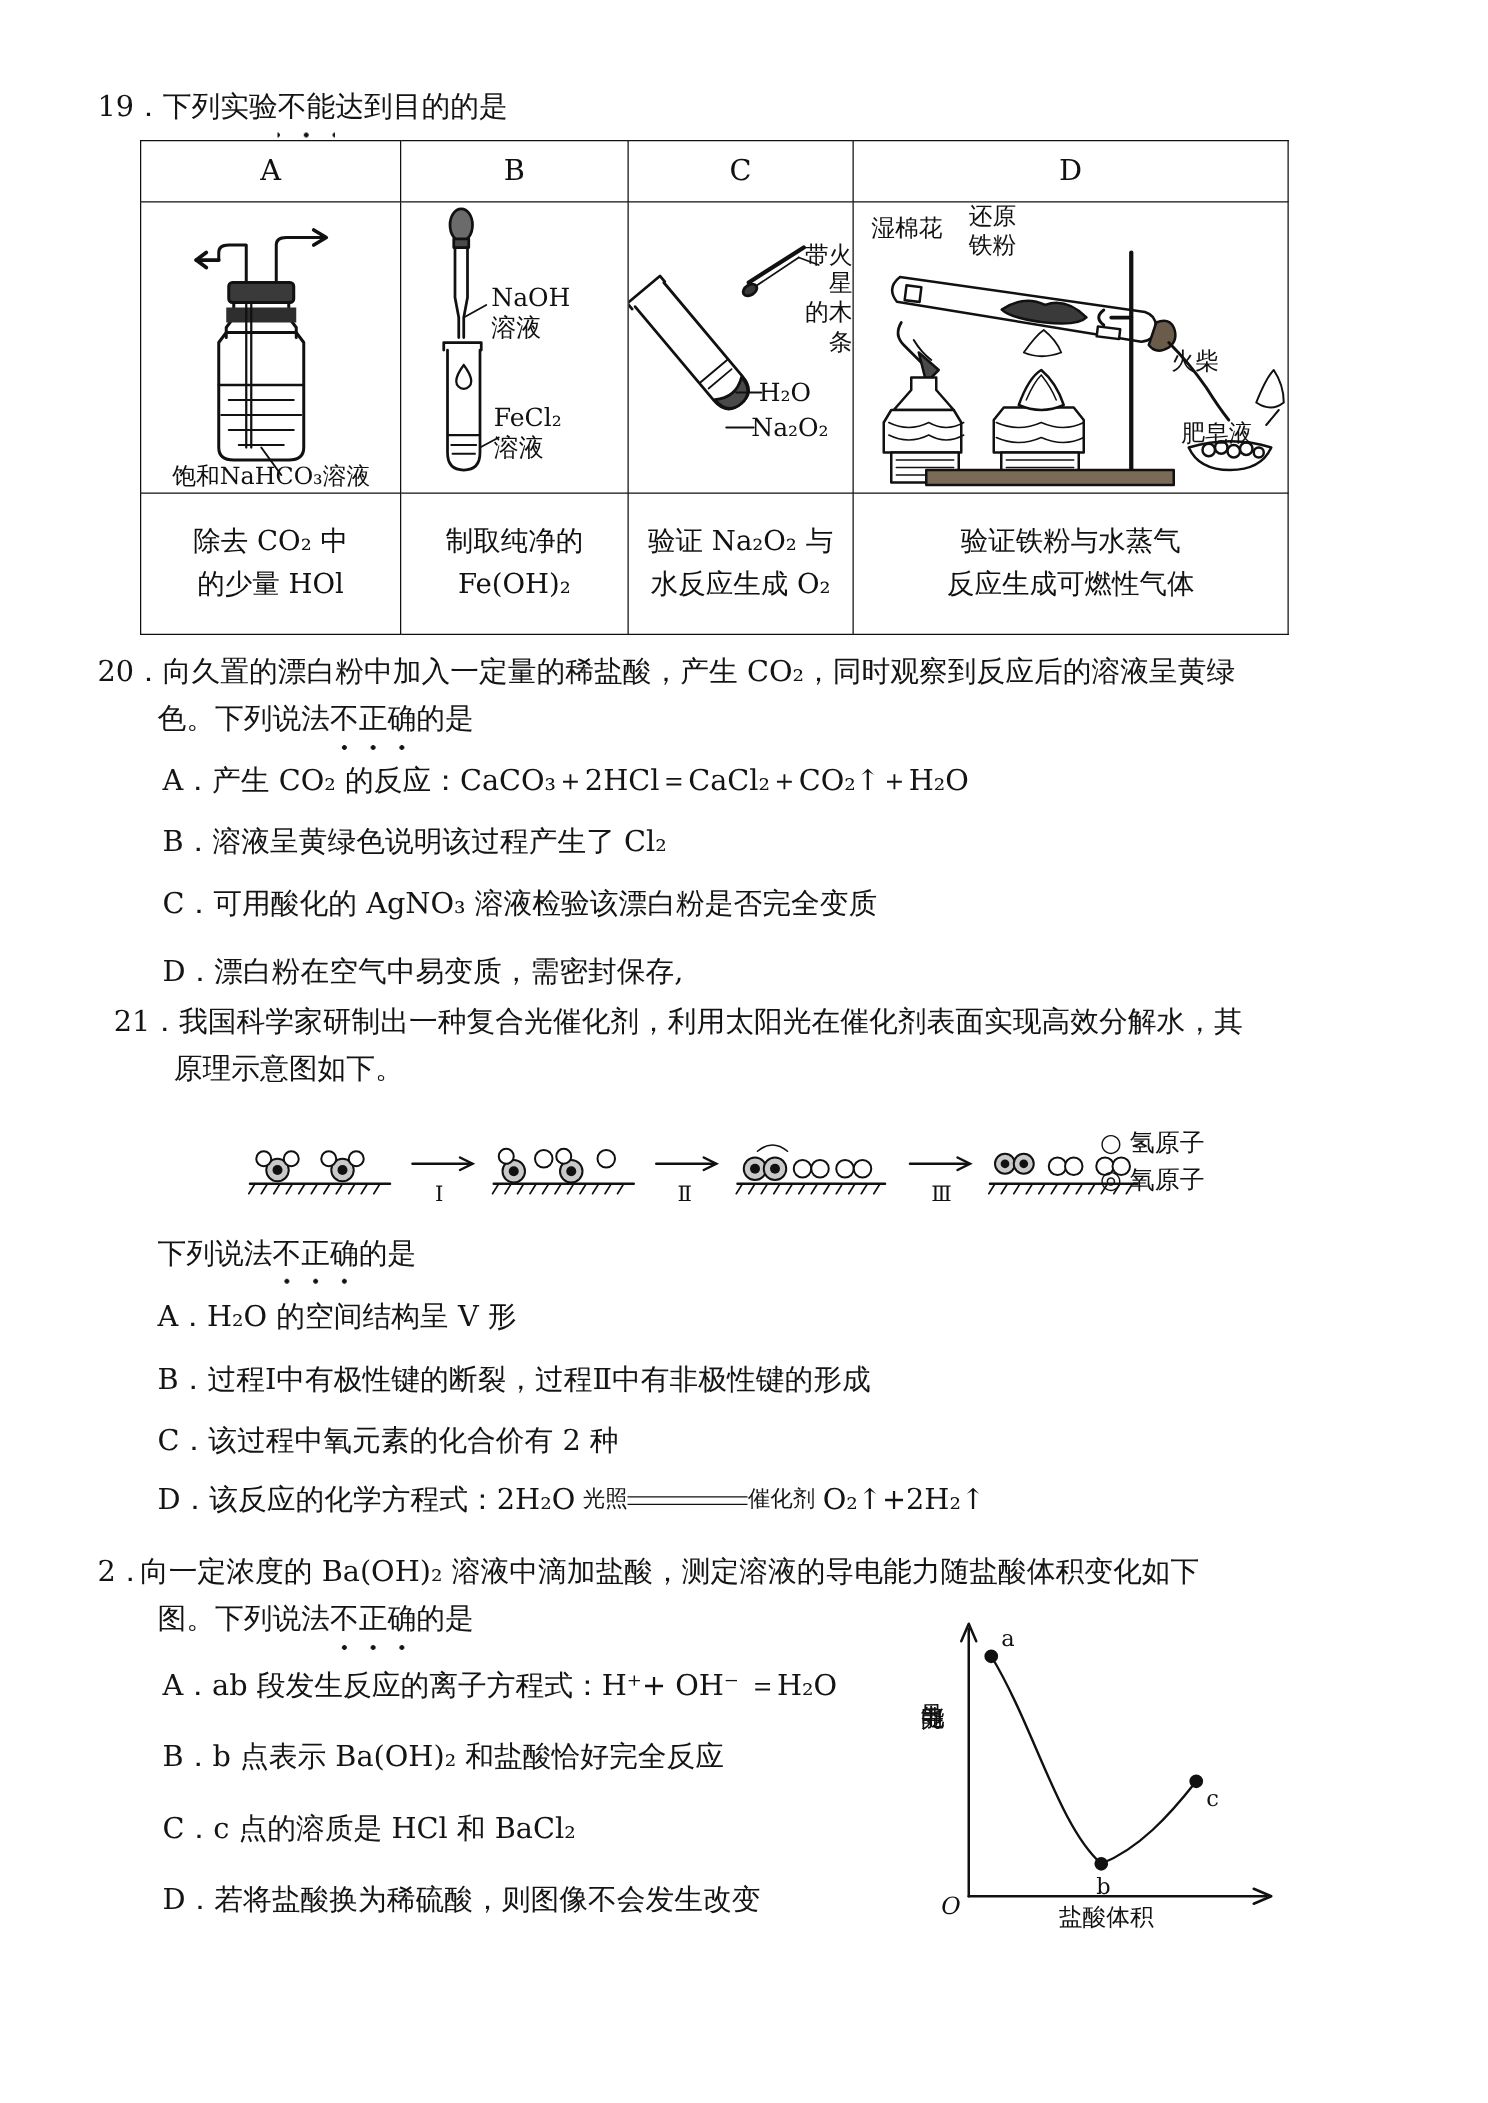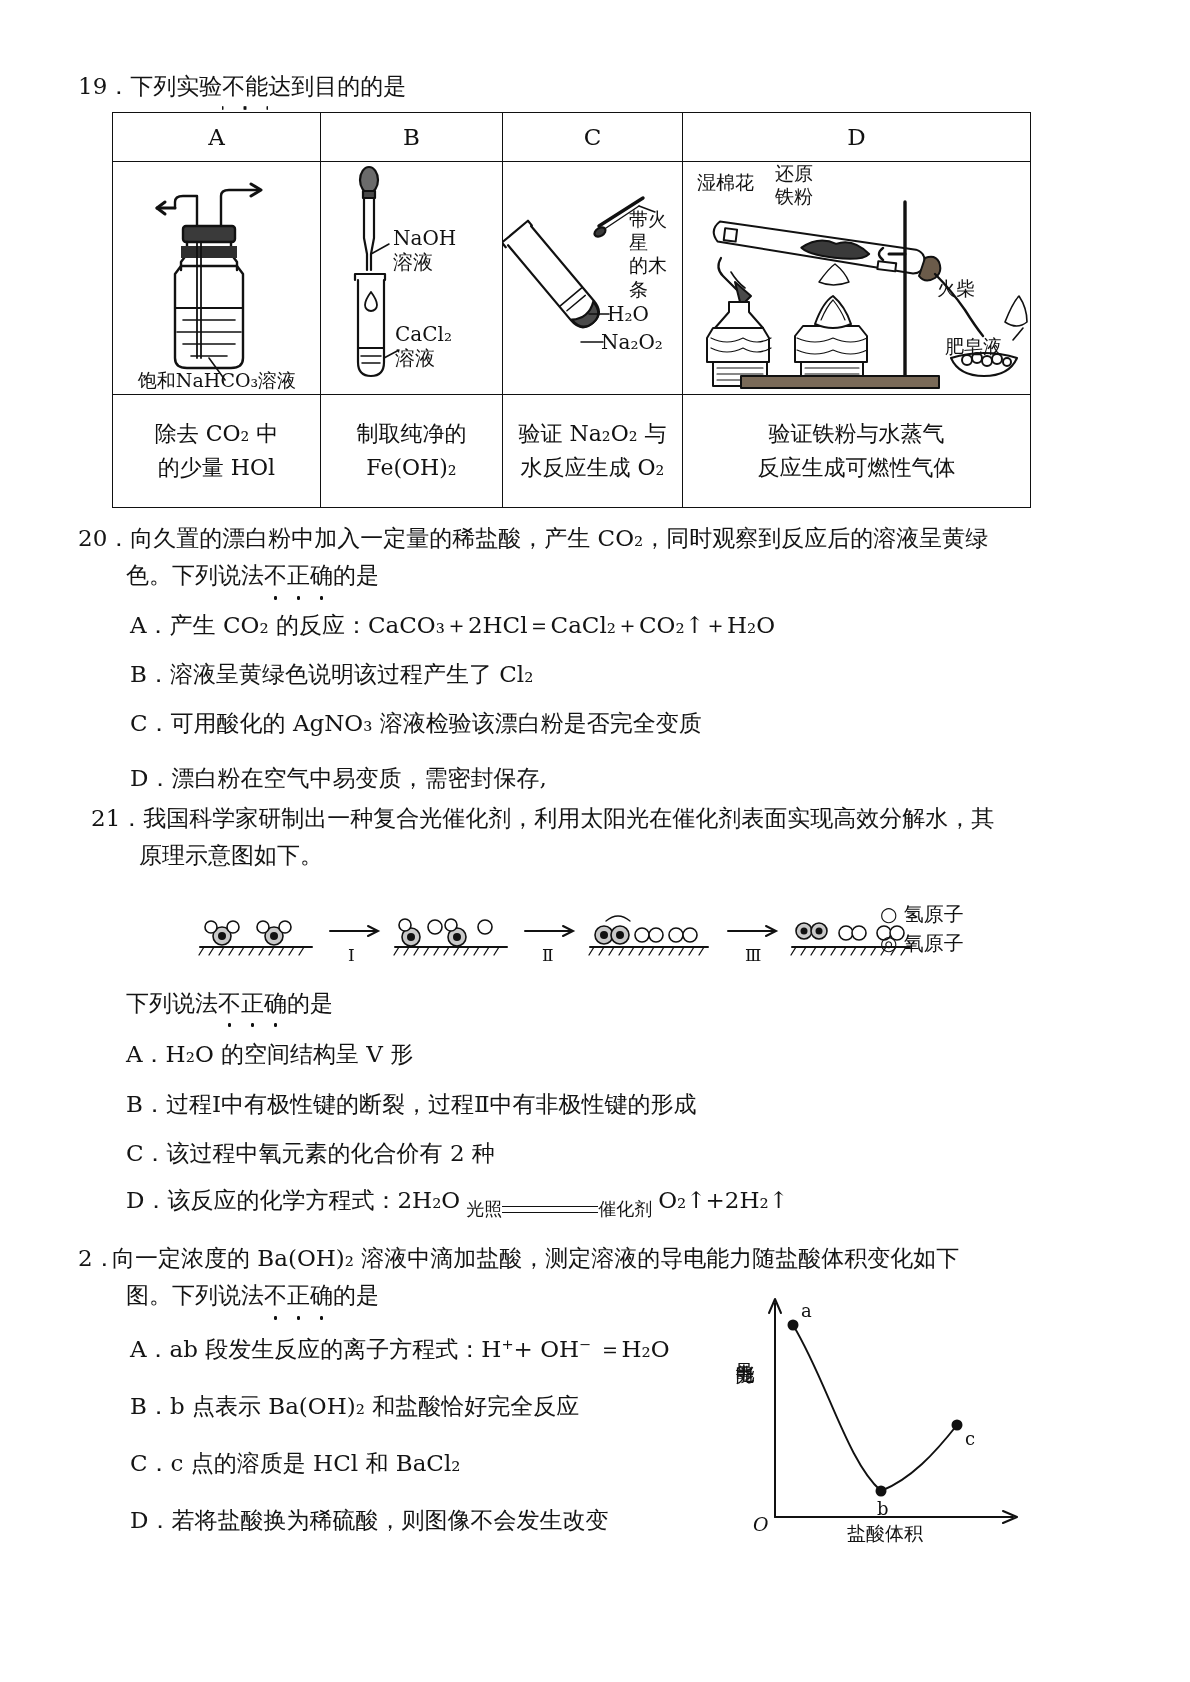--- a/index.html
+++ b/index.html
@@ -139,21 +139,21 @@
               <path d="M41,201 L59,201" stroke-width="1.5"></path>
 
               <path d="M63,196 L78,188" stroke-width="1.5"></path>
             </g>
           </svg>
           <div class="hlabel" style="position:absolute;left:72px;top:64px;font-size:20px;line-height:1.22;text-align:left;">
             <div>NaOH</div>
             <div>溶液</div>
           </div>
           <div class="hlabel" style="position:absolute;left:74px;top:160px;font-size:20px;line-height:1.22;text-align:left;">
-            <div>CaCl₂</div>
+            <div>FeCl₂</div>
             <div>溶液</div>
           </div>
         </div>
       </td>
 
       <td class="fig">
         <div class="figbox">
           <svg width="180" height="232" viewBox="0 0 180 232">
             <g fill="none" stroke="#111" stroke-width="2.2" stroke-linecap="round" stroke-linejoin="round">
 
@@ -171,21 +171,21 @@
               <path d="M94,72 L136,44" stroke-width="1.4"></path>
 
               <ellipse cx="97" cy="70" rx="6" ry="4" transform="rotate(-32 97 70)" fill="#3a3a3a" stroke="#111"></ellipse>
 
               <path d="M136,44 L152,50" stroke-width="1.4"></path>
 
               <path d="M86,152 L106,152" stroke-width="1.5"></path>
               <path d="M78,180 L100,180" stroke-width="1.5"></path>
             </g>
           </svg>
-          <div class="hlabel" style="position:absolute;left:126px;top:48px;font-size:19px;line-height:1.22;text-align:left;font-family:Liberation Mono, monospace;">
+          <div class="hlabel" style="position:absolute;left:126px;top:31px;font-size:19px;line-height:1.22;text-align:right;">
             <div>带火星</div>
             <div>的木条</div>
           </div>
           <div class="hlabel" style="position:absolute;left:104px;top:140px;font-size:20px;">H₂O</div>
           <div class="hlabel" style="position:absolute;left:98px;top:168px;font-size:20px;">Na₂O₂</div>
         </div>
       </td>
 
       <td class="fig">
         <div class="figbox">
@@ -397,21 +397,21 @@
   </div>
 
   <div style="position:absolute;left:126px;top:985px;width:1000px;">
     <div class="qline">
       <span>下列说法</span><span class="dots">不正确</span><span>的是</span>
     </div>
     <div class="qline" style="margin-top:14px;">A．H₂O 的空间结构呈 V 形</div>
     <div class="qline" style="margin-top:12px;">B．过程Ⅰ中有极性键的断裂，过程Ⅱ中有非极性键的形成</div>
     <div class="qline" style="margin-top:12px;">C．该过程中氧元素的化合价有 2 种</div>
 
-    <div class="qline" style="margin-top:10px;display:flex;align-items:flex-end;gap:2px;">
+    <div class="qline" style="margin-top:10px;display:flex;align-items:center;gap:2px;">
       <span>D．该反应的化学方程式：2H₂O</span>
       <span style="display:inline-flex;flex-direction:row;align-items:center;line-height:1.05;margin:0 4px;">
         <span style="font-size:18px;">光照</span>
         <span style="display:block;width:96px;border-top:1.8px solid #111;border-bottom:1.8px solid #111;height:5px;"></span>
         <span style="font-size:18px;">催化剂</span>
       </span>
       <span>O₂↑+2H₂↑</span>
     </div>
   </div>
 

